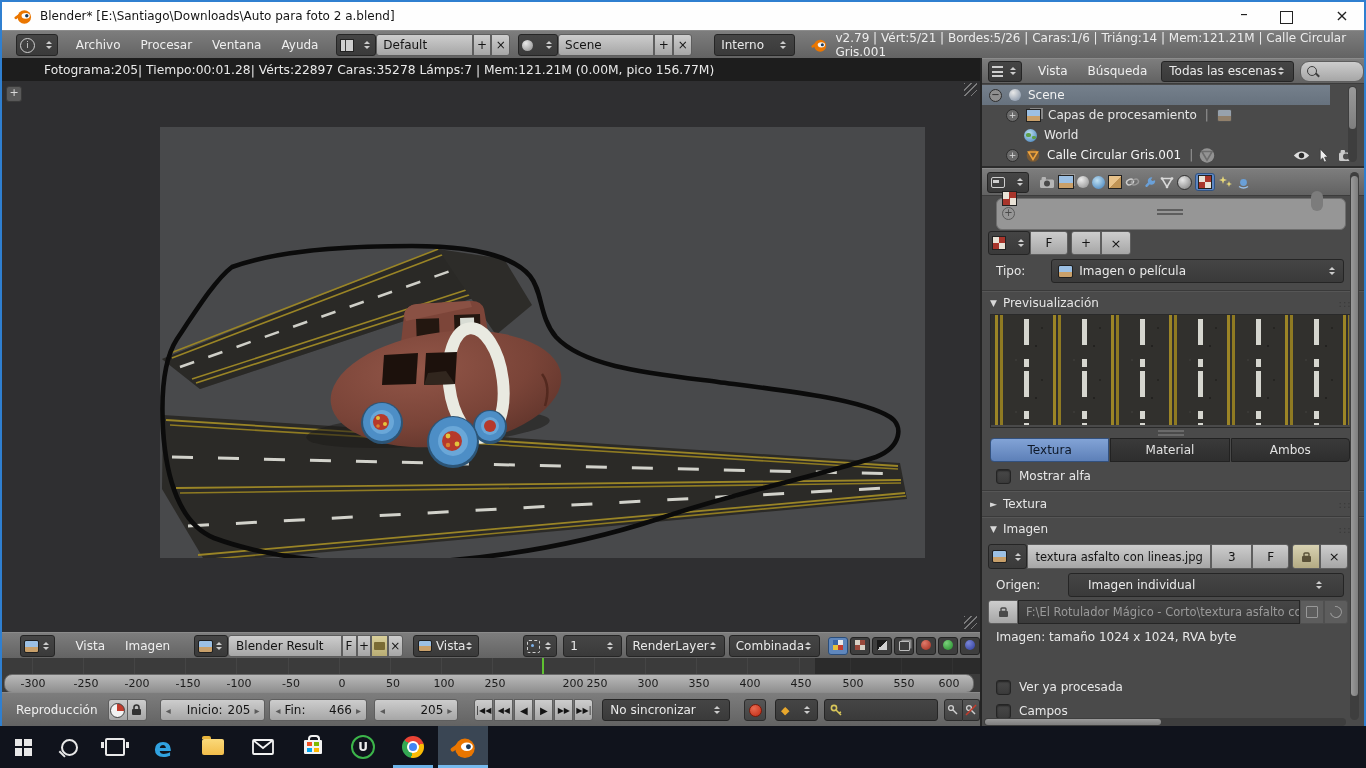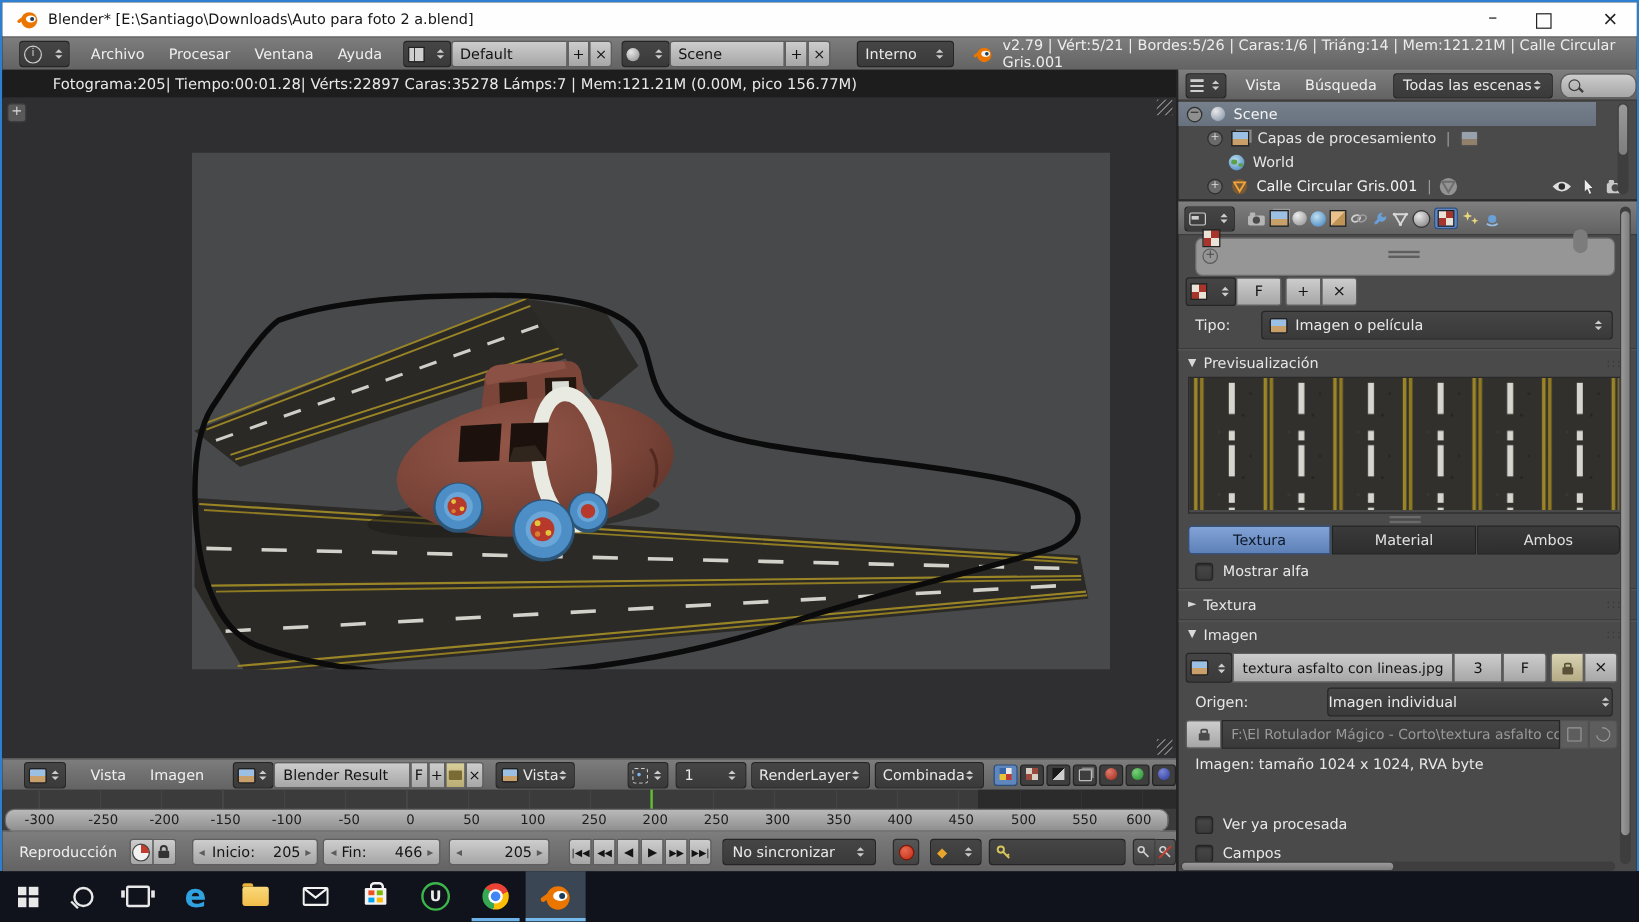--- a/index.html
+++ b/index.html
@@ -261,21 +261,21 @@
     <span class="tick" style="left:28px">-300</span>
     <span class="tick" style="left:81px">-250</span>
     <span class="tick" style="left:132px">-200</span>
     <span class="tick" style="left:183px">-150</span>
     <span class="tick" style="left:234px">-100</span>
     <span class="tick" style="left:286px">-50</span>
     <span class="tick" style="left:337px">0</span>
     <span class="tick" style="left:388px">50</span>
     <span class="tick" style="left:439px">100</span>
     <span class="tick" style="left:490px">250</span>
-    <span class="tick" style="left:541px">200</span>
+    <span class="tick" style="left:568px">200</span>
     <span class="tick" style="left:592px">250</span>
     <span class="tick" style="left:643px">300</span>
     <span class="tick" style="left:694px">350</span>
     <span class="tick" style="left:745px">400</span>
     <span class="tick" style="left:796px">450</span>
     <span class="tick" style="left:848px">500</span>
     <span class="tick" style="left:899px">550</span>
     <span class="tick" style="left:944px">600</span>
   </div>
 </div>
@@ -286,21 +286,21 @@
     <i style="width:13px;height:13px;border-radius:50%;background:conic-gradient(#c23b2c 0 95deg,#f2f2f2 95deg);border:1px solid #444"></i>
     </span>
   <span class="flex" style="width:22px;height:20px;justify-content:center;background:linear-gradient(#cdcdcd,#a6a6a6);border:1px solid #5e5e5e;border-left:none;border-radius:0 3px 3px 0">
     <svg width="11" height="12" viewBox="0 0 11 12">
         <rect x="1" y="5" width="9" height="6" rx="1" fill="#333"></rect>
         <path d="M3,5 V3.5 a2.5,2.5 0 0 1 5,0 V5" stroke="#333" stroke-width="1.6" fill="none"></path>
       </svg>
     </span>
   <div class="lt flex" style="margin-left:13px;width:114px;height:20px;padding:0 5px">
     <span class="arrL">◂</span>
-      <span style="margin-left:6px">Inicio:</span>
+      <span style="margin-left:16px">Inicio:</span>
     <span style="margin-left:auto;margin-right:4px">205</span>
       <span class="arrR">▸</span>
   </div>
   <div class="lt flex" style="margin-left:4px;width:104px;height:20px;padding:0 5px">
     <span class="arrL">◂</span>
       <span style="margin-left:4px">Fin:</span>
     <span style="margin-left:auto;margin-right:4px">466</span>
       <span class="arrR">▸</span>
   </div>
   <div class="lt flex" style="margin-left:7px;width:88px;height:20px;padding:0 5px">
@@ -569,21 +569,21 @@
       <svg width="13" height="12" viewBox="0 0 13 12">
           <rect x="2" y="5" width="9" height="6" rx="1" fill="#5a5138"></rect>
           <rect x="4" y="2" width="5" height="3.4" rx="1" fill="none" stroke="#5a5138" stroke-width="1.4"></rect>
         </svg>
     </div>
     <div class="lt flex" style="width:28px;height:23px;justify-content:center;border-radius:0 3px 3px 0;font-size:13px">×</div>
   </div>
 
   <div class="a flex" style="left:14px;top:406px;width:348px;height:22px">
     <span class="lbl">Origen:</span>
-    <div class="dk flex" style="margin-left:auto;width:236px;height:22px;padding:0 0">
+    <div class="dk flex" style="margin-left:auto;width:236px;height:22px;padding:0 19px">
       <span>Imagen individual</span>
         <i class="ud"></i>
     </div>
   </div>
 
   <div class="a flex" style="left:6px;top:433px;width:360px;height:22px">
     <div class="flex" style="width:28px;height:22px;justify-content:center;background:linear-gradient(#cdcdcd,#a6a6a6);border:1px solid #5e5e5e;border-radius:3px 0 0 3px">
       <svg width="13" height="12" viewBox="0 0 13 12">
           <rect x="2" y="5" width="9" height="6" rx="1" fill="#4a4a4a"></rect>
           <rect x="4" y="2" width="5" height="3.4" rx="1" fill="none" stroke="#4a4a4a" stroke-width="1.4"></rect>

